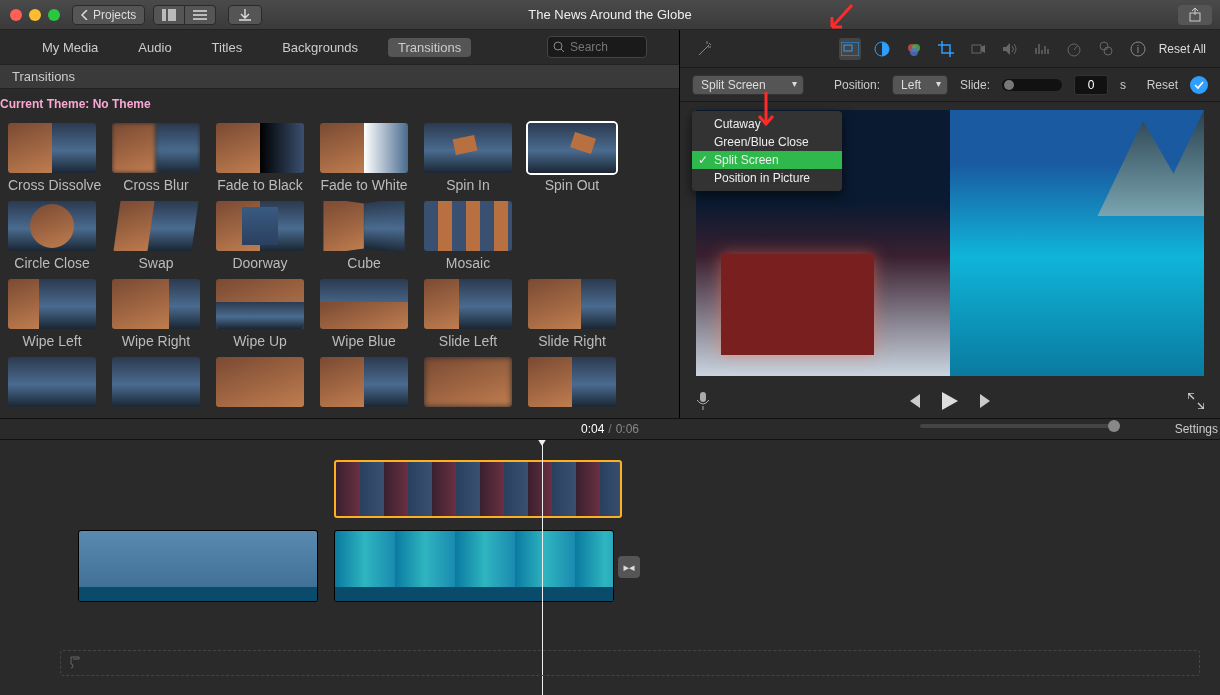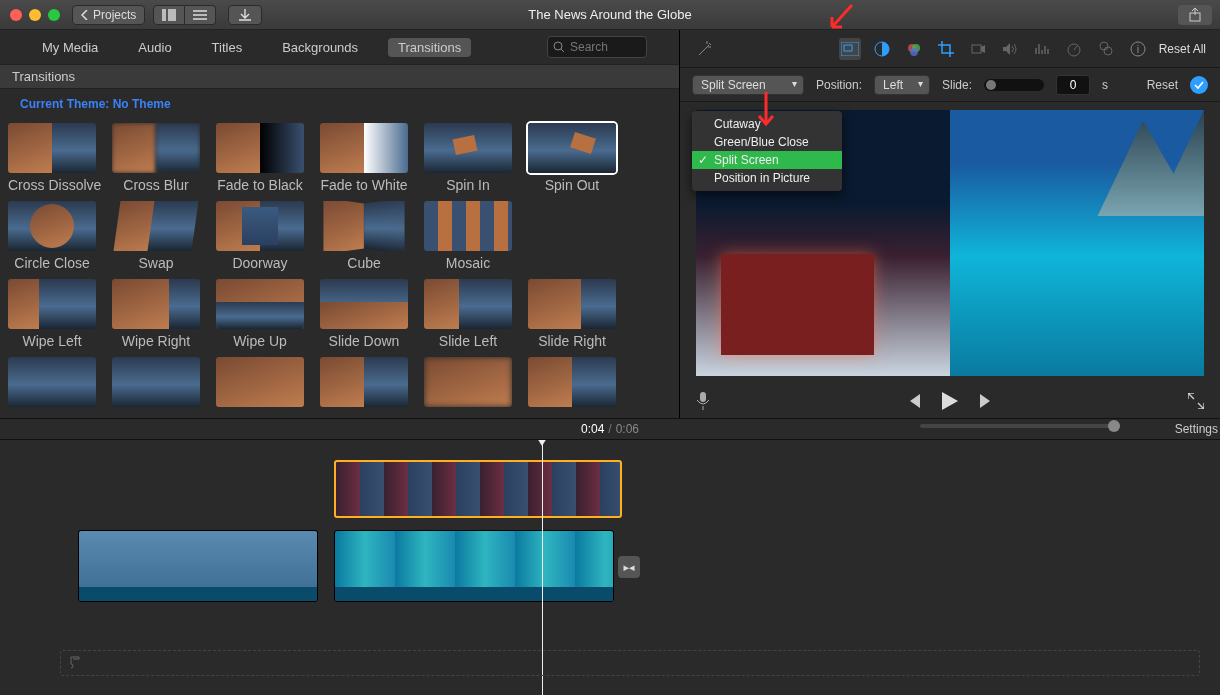--- a/index.html
+++ b/index.html
@@ -21,21 +21,21 @@
   
   .browser { width:680px; background:#2a2a2a; display:flex; flex-direction:column; border-right:1px solid #000; }
   .tabs { display:flex; gap:20px; padding:6px 32px; font-size:13px; align-items:center;}
   .tab { color:#ccc; padding:2px 10px; border-radius:4px; }
   .tab.active { background:#555; }
   .searchwrap { margin-left:auto; }
   .searchwrap input { background:#1a1a1a; border:1px solid #444; border-radius:4px; padding:3px 8px 3px 22px; color:#ccc; width:100px; font-size:12px;}
   .searchwrap { position:relative; }
   .searchwrap svg { position:absolute; left:6px; top:5px; }
   .subhead { background:#3a3a3a; padding:4px 12px; font-size:13px; border-top:1px solid #222; border-bottom:1px solid #222;}
-  .themebar { padding:8px 20px; font-size:12px; font-weight:600; color:#3b82f6;}
+  .themebar { padding:8px 0; font-size:12px; font-weight:600; color:#f9a8d4;}
   .grid { padding:4px 8px 0 8px; overflow:hidden; height:300px; }
   .grid-row { display:flex; gap:16px; margin-bottom:8px; }
   .trans { width:88px; text-align:center; }
   .thumb { width:88px; height:50px; border-radius:3px; position:relative; overflow:hidden; }
   .thumb .l { position:absolute; left:0; top:0; width:50%; height:100%; background:linear-gradient(160deg,#7a4a33,#bf7d4f); }
   .thumb .r { position:absolute; right:0; top:0; width:50%; height:100%; background:linear-gradient(#2b3a50,#4a6b8f 55%,#1a2633); }
   .tlabel { font-size:14px; color:#bbb; margin-top:4px; white-space:nowrap;}
   
   .viewer { flex:1; background:#2a2a2a; display:flex; flex-direction:column; }
   .toolstrip { height:38px; display:flex; align-items:center; gap:10px; padding:0 14px; border-bottom:1px solid #1a1a1a;}
@@ -249,21 +249,21 @@
               <div class="l" style="width:100%"></div>
               <div class="r" style="width:100%;height:55%;top:auto;bottom:0"></div>
             </div>
             <div class="tlabel">Wipe Up</div>
           </div>
         <div class="trans">
             <div class="thumb">
               <div class="r" style="width:100%;left:0"></div>
               <div class="l" style="width:100%;height:55%;top:auto;bottom:0"></div>
             </div>
-            <div class="tlabel">Slide Down</div>
+            <div class="tlabel">Wipe Blue</div>
           </div>
         <div class="trans">
             <div class="thumb">
               <div class="l" style="width:40%"></div>
               <div class="r" style="width:60%"></div>
             </div>
             <div class="tlabel">Slide Left</div>
           </div>
         <div class="trans">
             <div class="thumb">
@@ -382,21 +382,21 @@
     <div class="controlrow" style="position:relative">
       <div style="position:relative">
         <div class="select" style="width:112px"><span>Split Screen</span></div>
         <div class="dropdown">
           <div class="opt">Cutaway</div>
           <div class="opt">Green/Blue Close</div>
           <div class="opt sel">Split Screen</div>
           <div class="opt">Position in Picture</div>
         </div>
       </div>
-      <span style="">Position:</span>
+      <span style="margin-left:18px">Position:</span>
       <div class="select" style="width:56px"><span>Left</span></div>
       <span>Slide:</span>
       <div class="slider">
           <div class="knob"></div>
         </div>
       <div class="numbox">0</div>
       <span>s</span>
       <span style="margin-left:auto">Reset</span>
       <div class="applybtn">
           <svg width="10" height="10">

